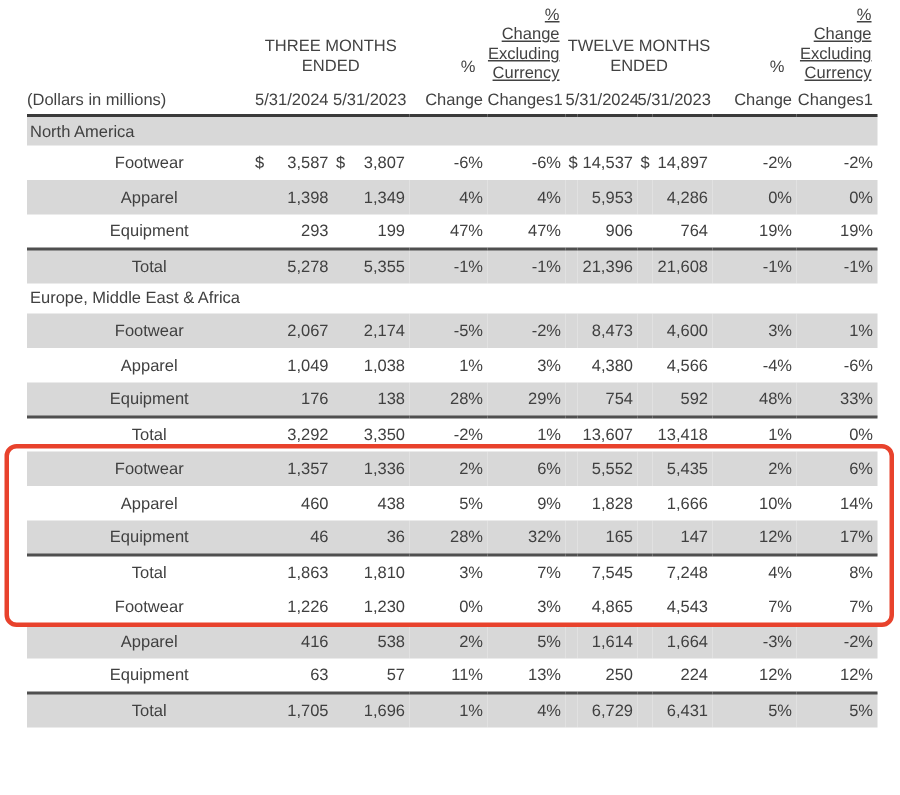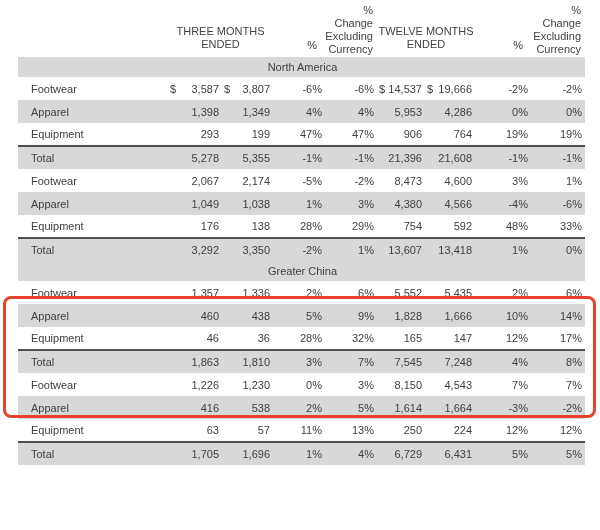--- a/index.html
+++ b/index.html
@@ -20,31 +20,31 @@
     width: 567px;
     font-size: 11px;
     color: #404040;
   }
   
   thead th { font-weight: normal; vertical-align: bottom; padding: 0; color: #424242; }
   tr.hrowA th { height: 54px; }
   tr.hrowB th { height: 20px; border-bottom: 2px solid #3a3a3a; padding-bottom: 3px; }
   .h-months { text-align: center; white-space: pre-line; line-height: 13px; padding-bottom: 6px; }
   .h-pct    { text-align: right; padding-right: 8px; padding-bottom: 6px; }
-  .h-excl   { text-align: right; white-space: pre-line; line-height: 13px; padding-right: 4px; padding-bottom: 1px; }
+  .h-excl   { text-align: right; white-space: pre-line; line-height: 13px; padding-right: 4px; padding-bottom: 1px; text-decoration: underline; }
   .h-units  { text-align: left; }
   .h-date   { text-align: right; padding-right: 3px; }
   
   tbody tr { height: 23px; }
   tbody tr.section-row { height: 20px; }
   tbody td { vertical-align: middle; padding: 0; }
   tbody.shade-first  tr:nth-child(odd)  { background: #d8d8d8; }
   tbody.shade-second tr:nth-child(even) { background: #d8d8d8; }
-  td.sec-name  { text-align: center; padding-left: 2px; }
-  td.row-label { text-align: left; padding-left: 13px; }
+  td.sec-name  { text-align: left; padding-left: 2px; }
+  td.row-label { text-align: center; padding-left: 13px; }
   tr.total-row td { border-top: 2px solid #4f4f4f; }
   tr.total-row td.row-label { padding-left: 13px; }
   td.num    { text-align: right; padding-right: 3px; }
   td.dollar { text-align: left; padding-left: 2px; }
   
   .red-box {
     position: absolute;
     border: 3px solid #e8422c;
     border-radius: 8px;
     pointer-events: none;
@@ -85,37 +85,48 @@
         <th class="h-excl">% Change
 Excluding
 Currency</th>
         <th class="h-months" colspan="4">TWELVE MONTHS
 ENDED</th>
         <th class="h-pct">%</th>
         <th class="h-excl">% Change
 Excluding
 Currency</th>
       </tr>
+      <tr class="hrowB">
+        <th class="h-units">(Dollars in millions)</th>
+        <th class="h-date" colspan="2">5/31/2024</th>
+        <th class="h-date" colspan="2">5/31/2023</th>
+        <th class="h-date">Change</th>
+        <th class="h-date">Changes1</th>
+        <th class="h-date" colspan="2">5/31/2024</th>
+        <th class="h-date" colspan="2">5/31/2023</th>
+        <th class="h-date">Change</th>
+        <th class="h-date">Changes1</th>
+      </tr>
     </thead>
   <tbody class="shade-first">
         <tr class="section-row">
           <td colspan="13" class="sec-name">North America</td>
         </tr>
         <tr>
           <td class="row-label">Footwear</td>
           <td class="dollar">$</td>
           <td class="num">3,587</td>
           <td class="dollar">$</td>
           <td class="num">3,807</td>
           <td class="num">-6%</td>
           <td class="num">-6%</td>
           <td class="dollar">$</td>
           <td class="num">14,537</td>
           <td class="dollar">$</td>
-          <td class="num">19,666</td>
+          <td class="num">14,897</td>
           <td class="num">-2%</td>
           <td class="num">-2%</td>
         </tr>
         <tr>
           <td class="row-label">Apparel</td>
           <td class="dollar"></td>
           <td class="num">1,398</td>
           <td class="dollar"></td>
           <td class="num">1,349</td>
           <td class="num">4%</td>
@@ -152,20 +163,23 @@
           <td class="num">-1%</td>
           <td class="dollar"></td>
           <td class="num">21,396</td>
           <td class="dollar"></td>
           <td class="num">21,608</td>
           <td class="num">-1%</td>
           <td class="num">-1%</td>
         </tr>
       </tbody>
       <tbody class="shade-second">
+        <tr class="section-row">
+          <td colspan="13" class="sec-name">Europe, Middle East &amp; Africa</td>
+        </tr>
         <tr>
           <td class="row-label">Footwear</td>
           <td class="dollar"></td>
           <td class="num">2,067</td>
           <td class="dollar"></td>
           <td class="num">2,174</td>
           <td class="num">-5%</td>
           <td class="num">-2%</td>
           <td class="dollar"></td>
           <td class="num">8,473</td>
@@ -214,23 +228,20 @@
           <td class="num">1%</td>
           <td class="dollar"></td>
           <td class="num">13,607</td>
           <td class="dollar"></td>
           <td class="num">13,418</td>
           <td class="num">1%</td>
           <td class="num">0%</td>
         </tr>
       </tbody>
       <tbody class="shade-first" id="highlight-section">
-        <tr class="section-row">
-          <td colspan="13" class="sec-name">Greater China</td>
-        </tr>
         <tr>
           <td class="row-label">Footwear</td>
           <td class="dollar"></td>
           <td class="num">1,357</td>
           <td class="dollar"></td>
           <td class="num">1,336</td>
           <td class="num">2%</td>
           <td class="num">6%</td>
           <td class="dollar"></td>
           <td class="num">5,552</td>
@@ -288,21 +299,21 @@
       <tbody class="shade-second">
         <tr>
           <td class="row-label">Footwear</td>
           <td class="dollar"></td>
           <td class="num">1,226</td>
           <td class="dollar"></td>
           <td class="num">1,230</td>
           <td class="num">0%</td>
           <td class="num">3%</td>
           <td class="dollar"></td>
-          <td class="num">8,150</td>
+          <td class="num">4,865</td>
           <td class="dollar"></td>
           <td class="num">4,543</td>
           <td class="num">7%</td>
           <td class="num">7%</td>
         </tr>
         <tr>
           <td class="row-label">Apparel</td>
           <td class="dollar"></td>
           <td class="num">416</td>
           <td class="dollar"></td>

